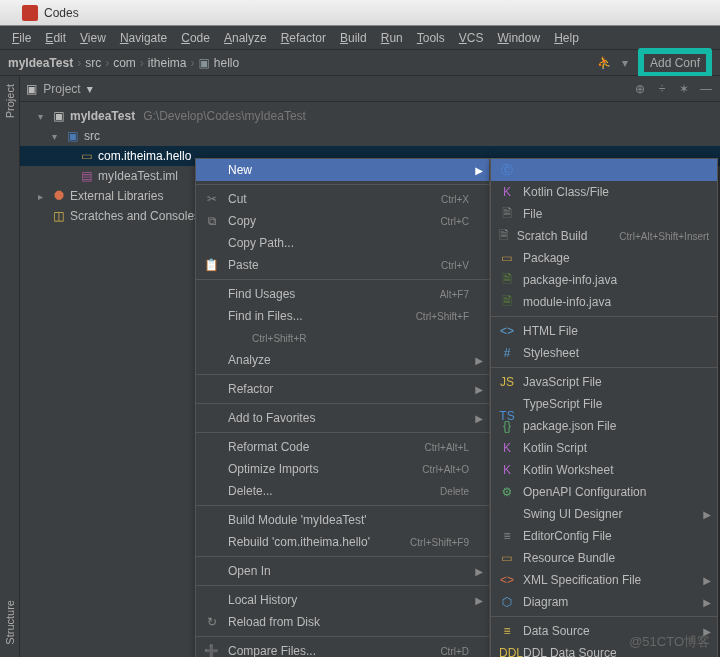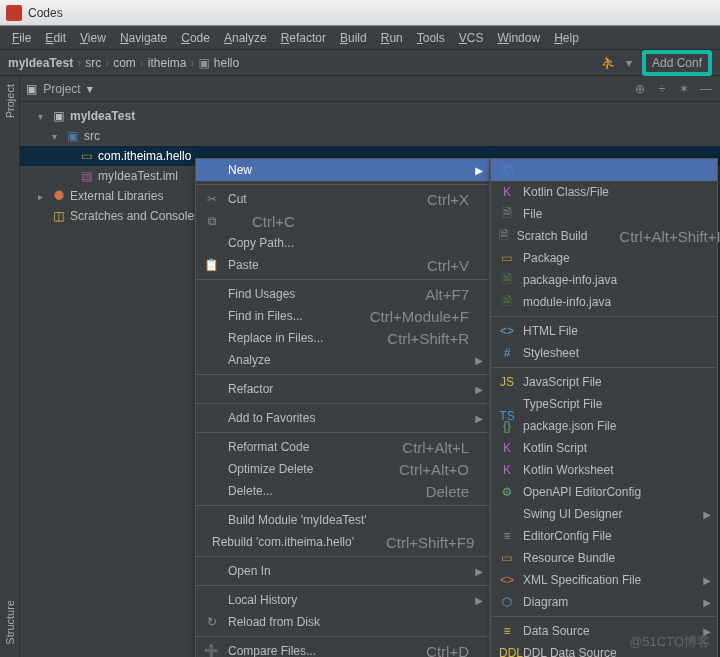--- a/index.html
+++ b/index.html
@@ -1,27 +1,27 @@
 <!DOCTYPE html>
 <html><head>
 <meta charset="utf-8">
 <style>
   * { margin: 0; padding: 0; box-sizing: border-box; font-family: "Segoe UI", Tahoma, sans-serif; font-size: 12px; }
   body { background: #3c3f41; color: #bbbbbb; width: 720px; height: 657px; overflow: hidden; position: relative; }
-  .titlebar { background: linear-gradient(#f1f1f1, #dcdcdc); height: 26px; display: flex; align-items: center; padding: 0 6px; color: #333; border-bottom: 1px solid #888; }
+  .titlebar { background: linear-gradient(#f1f1f1, #dcdcdc); height: 26px; display: flex; align-items: center; padding: 0 22px; color: #333; border-bottom: 1px solid #888; }
   .titlebar .icon { width: 16px; height: 16px; background: #c0392b; border-radius: 2px; margin-right: 6px; }
   .menubar { background: #3c3f41; height: 24px; display: flex; align-items: center; padding: 0 6px; gap: 2px; border-bottom: 1px solid #2b2b2b; }
   .menubar span { padding: 2px 6px; cursor: default; }
   .menubar span u { text-decoration: underline; }
   .breadcrumb { background: #3c3f41; height: 26px; display: flex; align-items: center; padding: 0 8px; border-bottom: 1px solid #2b2b2b; justify-content: space-between; }
   .breadcrumb .path { display: flex; align-items: center; gap: 4px; }
   .breadcrumb .sep { color: #666; }
   .breadcrumb .folder-icon { color: #87939a; }
   .breadcrumb .right { display: flex; align-items: center; gap: 10px; color: #888; }
-  .breadcrumb .addconf { border: 4px solid #14b8a6; padding: 2px 6px; border-radius: 3px; color: #aaa; }
+  .breadcrumb .addconf { border: 6px solid #14b8a6; padding: 2px 6px; border-radius: 3px; color: #aaa; }
   .main { display: flex; height: calc(100% - 76px); }
   .sidebar-left { width: 20px; background: #3c3f41; border-right: 1px solid #2b2b2b; display: flex; flex-direction: column; align-items: center; padding-top: 4px; gap: 30px; }
   .sidebar-left .tab { writing-mode: vertical-rl; transform: rotate(180deg); color: #aaa; font-size: 11px; padding: 4px 0; }
   .project-panel { flex: 1; background: #3c3f41; }
   .panel-header { height: 26px; background: #3c3f41; border-bottom: 1px solid #2b2b2b; display: flex; align-items: center; padding: 0 6px; gap: 6px; }
   .panel-header .title { color: #aaa; }
   .panel-header .spacer { flex: 1; }
   .panel-header .tool { color: #888; cursor: default; width: 16px; text-align: center; }
   .tree { padding: 4px 0; }
   .tree-row { display: flex; align-items: center; height: 20px; padding: 0 4px; gap: 4px; }
@@ -31,21 +31,21 @@
   .tree-row .label { white-space: nowrap; }
   .tree-row .dim { color: #777; }
   .indent1 { padding-left: 18px; }
   .indent2 { padding-left: 32px; }
   .indent3 { padding-left: 46px; }
   
   .menu { position: absolute; background: #3c3f41; border: 1px solid #555; box-shadow: 2px 2px 8px rgba(0,0,0,0.6); }
   .menu .item { display: flex; align-items: center; height: 22px; padding: 0 20px 0 8px; gap: 8px; position: relative; color: #bbb; }
   .menu .item .mi { width: 16px; text-align: center; color: #888; font-size: 12px; }
   .menu .item .lab { flex: 1; white-space: nowrap; }
-  .menu .item .sc { color: #888; font-size: 15px; margin-left: 24px; }
+  .menu .item .sc { color: #888; font-size: 10px; margin-left: 24px; }
   .menu .item .arrow { position: absolute; right: 6px; color: #888; font-size: 10px; }
   .menu .item.highlight { background: #4b6eaf; color: #fff; }
   .menu .item.highlight .mi, .menu .item.highlight .sc, .menu .item.highlight .arrow { color: #fff; }
   .menu .sep { height: 1px; background: #555; margin: 3px 0; }
   .watermark { position: absolute; bottom: 6px; right: 10px; color: #666; font-size: 13px; }
 </style>
 </head>
 <body>
 
 <div class="titlebar">
@@ -104,20 +104,21 @@
       <span class="tool">⊕</span>
       <span class="tool">÷</span>
       <span class="tool">✶</span>
       <span class="tool">—</span>
     </div>
     <div class="tree">
       <div class="tree-row indent1">
         <span class="chev">▾</span>
         <span class="ico">▣</span>
         <b class="label">myIdeaTest</b>
+        <span class="label dim" style="margin-left:4px">G:\Develop\Codes\myIdeaTest</span>
       </div>
       <div class="tree-row indent2">
         <span class="chev">▾</span>
         <span class="ico" style="color:#4a7ab3">▣</span>
         <span class="label">src</span>
       </div>
       <div class="tree-row indent3 selected">
         <span class="chev"></span>
         <span class="ico" style="color:#c79a4a">▭</span>
         <span class="label">com.itheima.hello</span>
@@ -148,45 +149,45 @@
       <span class="arrow">▶</span>
     </div>
     <div class="sep"></div>
     <div class="item">
       <span class="mi">✂</span>
       <span class="lab">Cut</span>
       <span class="sc">Ctrl+X</span>
     </div>
     <div class="item">
       <span class="mi">⧉</span>
+      <span class="lab">Copy</span>
       <span class="sc">Ctrl+C</span>
     </div>
     <div class="item">
       <span class="mi"></span>
       <span class="lab">Copy Path...</span>
     </div>
     <div class="item">
       <span class="mi">📋</span>
       <span class="lab">Paste</span>
       <span class="sc">Ctrl+V</span>
     </div>
     <div class="sep"></div>
     <div class="item">
       <span class="mi"></span>
       <span class="lab">Find Usages</span>
       <span class="sc">Alt+F7</span>
     </div>
     <div class="item">
       <span class="mi"></span>
       <span class="lab">Find in Files...</span>
-      <span class="sc">Ctrl+Module+F</span>
-    </div>
-    <div class="item">
-      <span class="mi"></span>
-      <span class="lab">Replace in Files...</span>
+      <span class="sc">Ctrl+Shift+F</span>
+    </div>
+    <div class="item">
+      <span class="mi"></span>
       <span class="sc">Ctrl+Shift+R</span>
     </div>
     <div class="item">
       <span class="mi"></span>
       <span class="lab">Analyze</span>
       <span class="arrow">▶</span>
     </div>
     <div class="sep"></div>
     <div class="item">
       <span class="mi"></span>
@@ -200,21 +201,21 @@
       <span class="arrow">▶</span>
     </div>
     <div class="sep"></div>
     <div class="item">
       <span class="mi"></span>
       <span class="lab">Reformat Code</span>
       <span class="sc">Ctrl+Alt+L</span>
     </div>
     <div class="item">
       <span class="mi"></span>
-      <span class="lab">Optimize Delete</span>
+      <span class="lab">Optimize Imports</span>
       <span class="sc">Ctrl+Alt+O</span>
     </div>
     <div class="item">
       <span class="mi"></span>
       <span class="lab">Delete...</span>
       <span class="sc">Delete</span>
     </div>
     <div class="sep"></div>
     <div class="item">
       <span class="mi"></span>
@@ -303,21 +304,21 @@
     <div class="item">
       <span class="mi" style="color: rgb(176, 102, 204);">K</span>
       <span class="lab">Kotlin Script</span>
     </div>
     <div class="item">
       <span class="mi" style="color: rgb(176, 102, 204);">K</span>
       <span class="lab">Kotlin Worksheet</span>
     </div>
     <div class="item">
       <span class="mi" style="color: rgb(90, 168, 106);">⚙</span>
-      <span class="lab">OpenAPI EditorConfig</span>
+      <span class="lab">OpenAPI Configuration</span>
     </div>
     <div class="item">
       <span class="mi"></span>
       <span class="lab">Swing UI Designer</span>
       <span class="arrow">▶</span>
     </div>
     <div class="item">
       <span class="mi" style="color: rgb(136, 136, 136);">≡</span>
       <span class="lab">EditorConfig File</span>
     </div>

